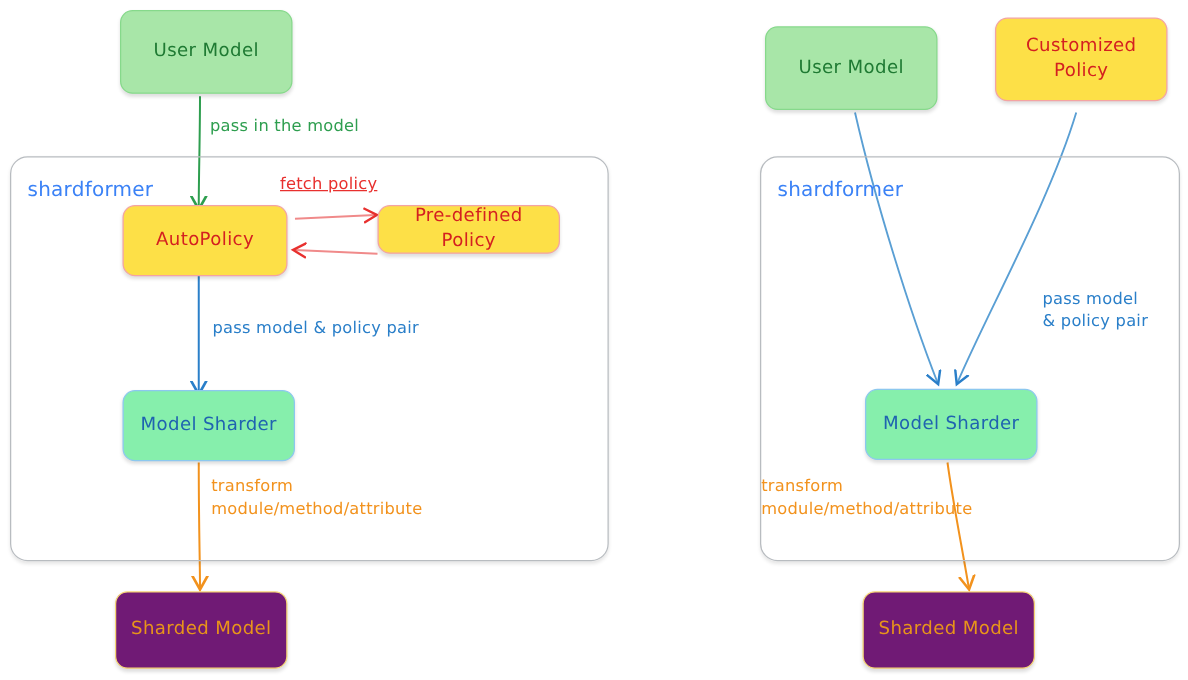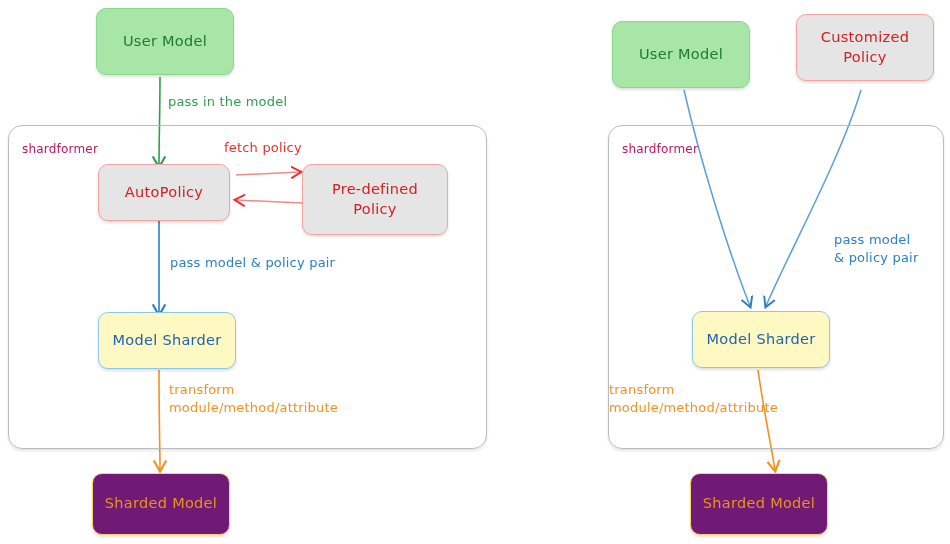--- a/index.html
+++ b/index.html
@@ -23,22 +23,22 @@
   .panel {
     position: absolute;
     border: 1.6px solid #b8bcc0;
     border-radius: 14px;
     background: transparent;
     box-shadow: 0 2px 3px rgba(0,0,0,0.10);
   }
   .panel-label {
     position: absolute;
     font-family: "DejaVu Sans", sans-serif;
-    font-size: 12px;
-    color: #be185d;
+    font-size: 16px;
+    color: #3b82f6;
     letter-spacing: 0.2px;
     white-space: nowrap;
   }
   .node {
     position: absolute;
     border-radius: 10px;
     display: flex;
     align-items: center;
     justify-content: center;
     text-align: center;
@@ -48,45 +48,45 @@
     letter-spacing: 0.3px;
     box-shadow: 0 2px 3px rgba(0,0,0,0.13);
     box-sizing: border-box;
   }
   .node.green {
     background: #a8e6a8;
     border: 1.5px solid #86d98b;
     color: #1f7a33;
   }
   .node.red {
-    background: #e5e5e5;
+    background: #fde047;
     border: 1.5px solid #f4a3a3;
     color: #d42020;
   }
   .node.blue {
-    background: #fef9c3;
+    background: #86efac;
     border: 1.5px solid #8cc8ef;
     color: #1f63b0;
     text-align: right;
   }
   .node.yellow {
     background: #701a75;
     border: 1.5px solid #f6d575;
     color: #e8941a;
   }
   .edge-label {
     position: absolute;
     font-family: "DejaVu Sans", sans-serif;
     font-size: 13px;
     line-height: 1.35;
     letter-spacing: 0.2px;
     white-space: pre;
   }
   .lbl-green { color: #2e9e4f; }
-  .lbl-red   { color: #e8302e; }
+  .lbl-red   { color: #e8302e; text-decoration: underline; }
   .lbl-blue  { color: #2a7fc9; }
   .lbl-orange{ color: #f2921d; }
 </style>
 </head>
 <body>
 
 <svg id="canvas" viewBox="0 0 950 544" xmlns="http://www.w3.org/2000/svg">
   <defs>
     <marker id="arrow-green" markerWidth="9" markerHeight="9" refX="6" refY="4.5" orient="auto" markerUnits="strokeWidth">
       <path d="M0,0.6 L7,4.5 L0,8.4" fill="none" stroke="#2e9e4f" stroke-width="1.3"></path>
@@ -119,21 +119,21 @@
   <path d="M758,370 C762,400 770,440 775,470" fill="none" stroke="#f2921d" stroke-width="1.6" marker-end="url(#arrow-orange)"></path>
 </svg>
 
 <div class="panel" style="left:8px; top:125px; width:477px; height:322px;"></div>
 <div class="panel-label" style="left:22px; top:142px;">shardformer</div>
 
 <div class="node green" style="left:96px; top:8px; width:138px; height:67px;">User Model</div>
 
 <div class="node red" style="left:98px; top:164px; width:132px; height:57px;">AutoPolicy</div>
 
-<div class="node red" style="left:302px; top:164px; width:146px; height:71px; white-space:pre-line;">Pre-defined
+<div class="node red" style="left:302px; top:164px; width:146px; height:39px; white-space:pre-line;">Pre-defined
 Policy</div>
 
 <div class="node blue" style="left:98px; top:312px; width:138px; height:57px;">Model Sharder</div>
 
 <div class="node yellow" style="left:92px; top:473px; width:138px; height:62px;">Sharded Model</div>
 
 <div class="edge-label lbl-green" style="left:168px; top:93px;">pass in the model</div>
 
 <div class="edge-label lbl-red" style="left:224px; top:139px;">fetch policy</div>
 

